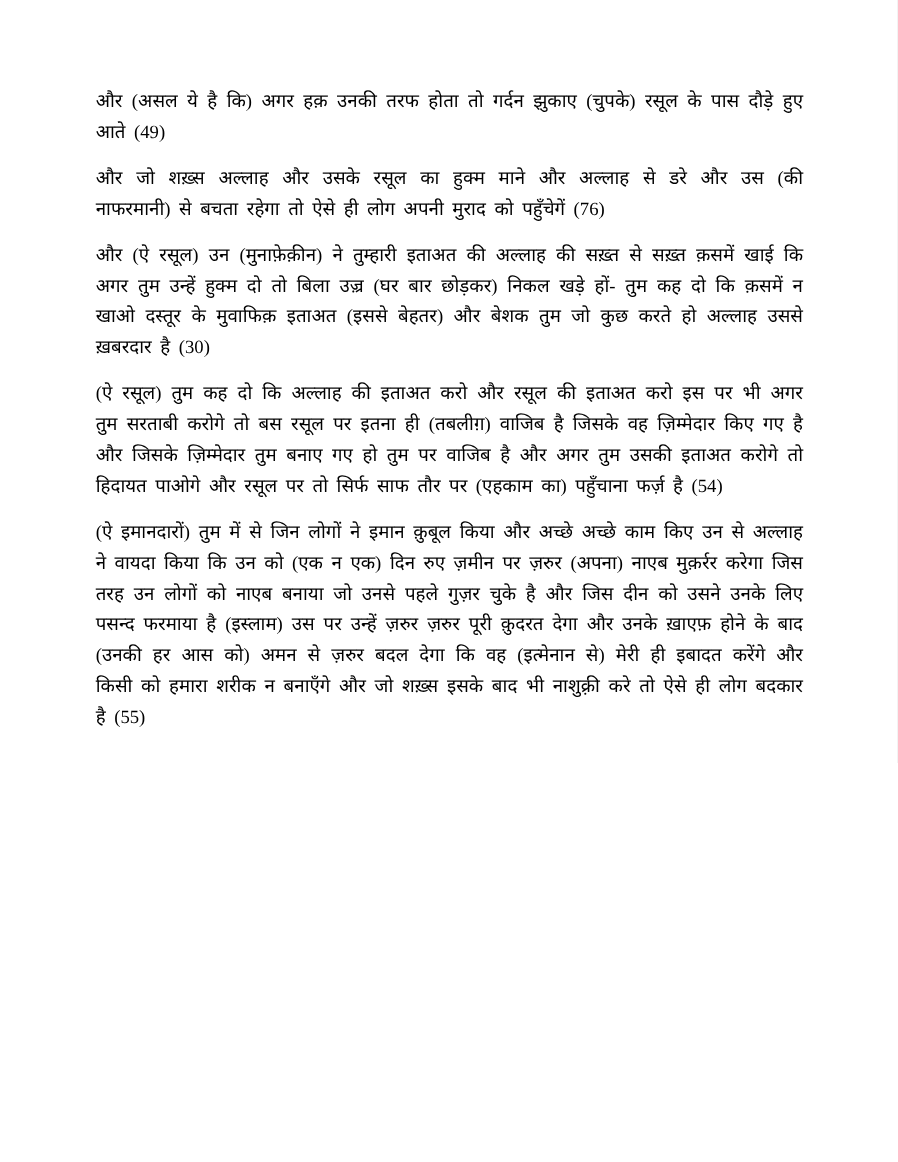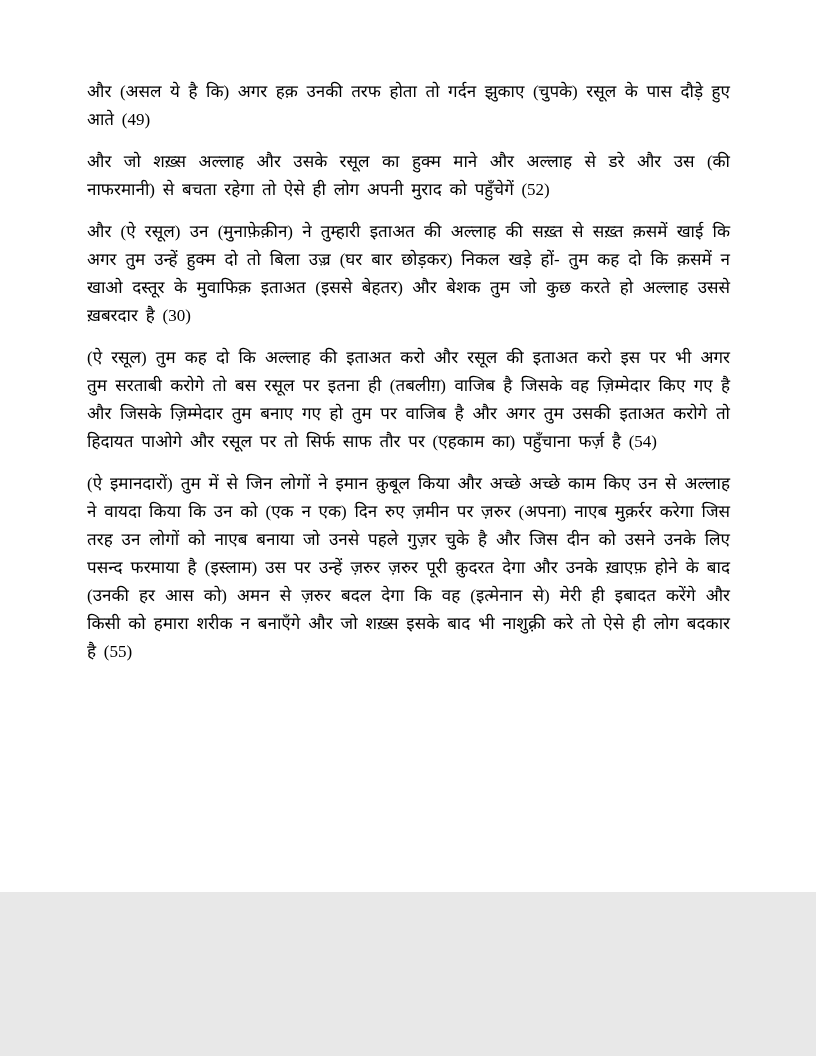--- a/index.html
+++ b/index.html
@@ -3,21 +3,21 @@
 <meta charset="utf-8">
 <style>
   html, body {
     margin: 0;
     padding: 0;
     background: #e8e8e8;
   }
   .page {
     position: relative;
     width: 816px;
-    height: 892px;
+    height: 1056px;
     margin: 0 auto;
     background: #ffffff;
     box-sizing: border-box;
     padding: 78px 86px 0 87px;
     overflow: hidden;
     font-family: "Liberation Serif", "DejaVu Serif", serif;
     color: #000000;
   }
   .verse-paragraph {
     margin: 0 0 14px 0;
@@ -30,17 +30,17 @@
   }
   .verse-paragraph:last-child {
     margin-bottom: 0;
   }
 </style>
 </head>
 <body>
 
 <div class="page">
   <p class="verse-paragraph">और (असल ये है कि) अगर हक़ उनकी तरफ होता तो गर्दन झुकाए (चुपके) रसूल के पास दौड़े हुए आते (49)</p>
-  <p class="verse-paragraph">और जो शख़्स अल्लाह और उसके रसूल का हुक्म माने और अल्लाह से डरे और उस (की नाफरमानी) से बचता रहेगा तो ऐसे ही लोग अपनी मुराद को पहुँचेगें (52)</p>
+  <p class="verse-paragraph">और जो शख़्स अल्लाह और उसके रसूल का हुक्म माने और अल्लाह से डरे और उस (की नाफरमानी) से बचता रहेगा तो ऐसे ही लोग अपनी मुराद को पहुँचेगें (76)</p>
   <p class="verse-paragraph">और (ऐ रसूल) उन (मुनाफ़ेक़ीन) ने तुम्हारी इताअत की अल्लाह की सख़्त से सख़्त क़समें खाई कि अगर तुम उन्हें हुक्म दो तो बिला उज़्र (घर बार छोड़कर) निकल खड़े हों- तुम कह दो कि क़समें न खाओ दस्तूर के मुवाफिक़ इताअत (इससे बेहतर) और बेशक तुम जो कुछ करते हो अल्लाह उससे ख़बरदार है (30)</p>
   <p class="verse-paragraph">(ऐ रसूल) तुम कह दो कि अल्लाह की इताअत करो और रसूल की इताअत करो इस पर भी अगर तुम सरताबी करोगे तो बस रसूल पर इतना ही (तबलीग़) वाजिब है जिसके वह ज़िम्मेदार किए गए है और जिसके ज़िम्मेदार तुम बनाए गए हो तुम पर वाजिब है और अगर तुम उसकी इताअत करोगे तो हिदायत पाओगे और रसूल पर तो सिर्फ साफ तौर पर (एहकाम का) पहुँचाना फर्ज़ है (54)</p>
   <p class="verse-paragraph">(ऐ इमानदारों) तुम में से जिन लोगों ने इमान क़ुबूल किया और अच्छे अच्छे काम किए उन से अल्लाह ने वायदा किया कि उन को (एक न एक) दिन रुए ज़मीन पर ज़रुर (अपना) नाएब मुक़र्रर करेगा जिस तरह उन लोगों को नाएब बनाया जो उनसे पहले गुज़र चुके है और जिस दीन को उसने उनके लिए पसन्द फरमाया है (इस्लाम) उस पर उन्हें ज़रुर ज़रुर पूरी क़ुदरत देगा और उनके ख़ाएफ़ होने के बाद (उनकी हर आस को) अमन से ज़रुर बदल देगा कि वह (इत्मेनान से) मेरी ही इबादत करेंगे और किसी को हमारा शरीक न बनाएँगे और जो शख़्स इसके बाद भी नाशुक़्री करे तो ऐसे ही लोग बदकार है (55)</p>
 </div>
 
 </body></html>

